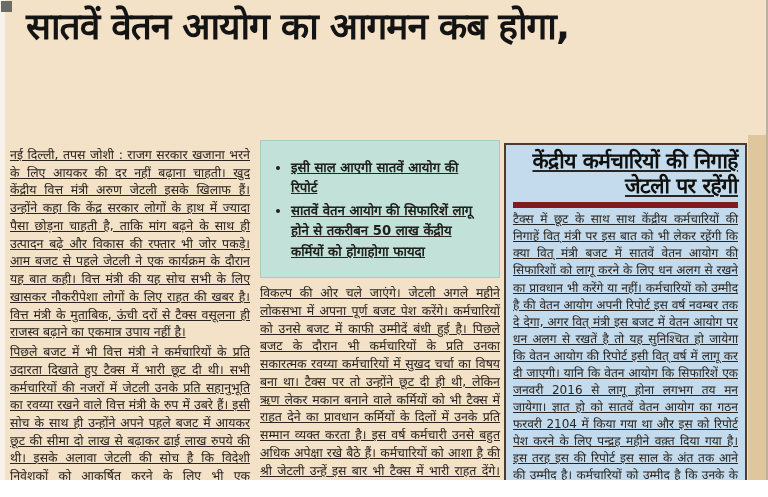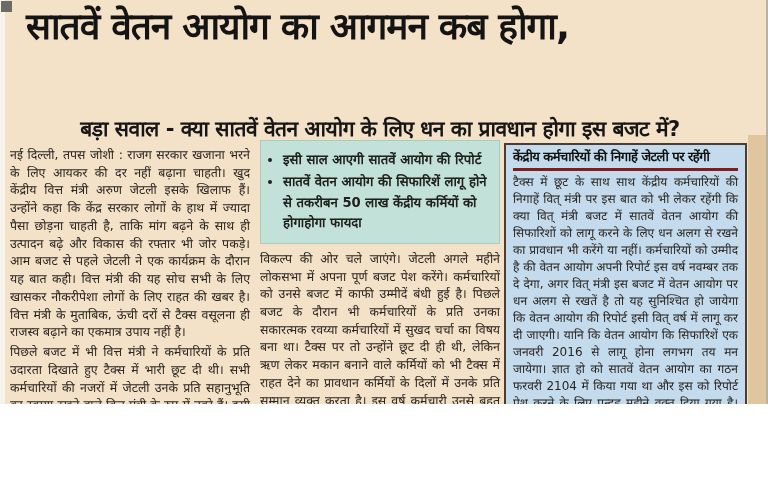--- a/index.html
+++ b/index.html
@@ -2,21 +2,21 @@
 <html><head>
 <meta charset="utf-8">
 <style>
   html,body{margin:0;padding:0;}
   body{
     width:768px;height:497px;overflow:hidden;
     font-family:"DejaVu Sans","Liberation Sans",sans-serif;
     background:#ffffff;
   }
   .page{
-    position:relative;width:768px;height:404px;
+    position:relative;width:768px;height:480px;
     background:#f4e2c8;overflow:hidden;
   }
   
   .edge-left{position:absolute;left:0;top:0;width:5px;height:497px;background:#f7f3ea;}
   .edge-bottom{position:absolute;left:0;top:491px;width:768px;height:6px;background:#e9e3d6;}
   .edge-right-line{position:absolute;right:0;top:0;width:2px;height:497px;background:#b9b2a4;}
   .corner-artifact{position:absolute;left:1px;top:1px;width:11px;height:11px;background:#6b6b66;}
   .edge-right-strip{position:absolute;left:748px;top:135px;width:18px;height:355px;background:#dfc69c;}
 
   .headline{
@@ -27,63 +27,62 @@
   .toplinks{
     position:absolute;left:122px;top:98px;width:560px;
     color:#c32222;font-weight:bold;font-size:11px;white-space:nowrap;
   }
   .toplinks .brand{font-size:16px;letter-spacing:0.5px;}
   .subheadline{
     position:absolute;left:0;top:114px;width:760px;text-align:center;
     color:#161616;font-weight:bold;font-size:21px;letter-spacing:-0.5px;
   }
 
-  .col{position:absolute;color:#2a2520;font-size:12.4px;line-height:1.43;text-align:justify;}
+  .col{position:absolute;color:#2a2520;font-size:12.4px;line-height:1.43;text-align:justify;text-decoration:underline;}
   .col p{margin:0 0 2px 0;}
   .col-left{left:10px;top:146px;width:240px;height:344px;}
   .col-mid{left:260px;top:140px;width:240px;height:357px;}
   .col-right{left:504px;top:143px;width:243px;}
 
   .highlight-box{
     background:#c2e1d9;border:1px solid #a8ccc2;
     padding:9px 10px 7px 8px;margin-bottom:6px;
   }
-  .highlight-box ul{margin:0;padding:0 0 0 14px;}
+  .highlight-box ul{margin:8px;padding:0 0 0 14px;}
   .highlight-box li{
     font-weight:bold;font-size:13.2px;line-height:1.55;color:#20201c;
     text-align:left;margin-bottom:2px;
   }
 
   .right-box{
     background:#c3dbec;border:2px solid #4c3c32;
     padding:4px 7px 6px 7px;
   }
   .right-box h2{
-    margin:0 0 3px 0;font-size:13px;line-height:1.2;color:#10100e;
-    border-bottom:3px solid #7f1d1d;padding-bottom:3px;
-    text-align:left;letter-spacing:-0.5px;
+    margin:0 0 3px 0;font-size:21px;line-height:1.2;color:#10100e;
+    border-bottom:6px solid #7f1d1d;padding-bottom:3px;
+    text-align:right;letter-spacing:-0.5px;
   }
   .right-box .body{font-size:12px;line-height:1.42;}
 </style>
 </head>
 <body>
 
 <div class="page">
 
   <div class="edge-left"></div>
   <div class="edge-right-strip"></div>
   <div class="edge-right-line"></div>
   <div class="corner-artifact"></div>
 
   <div class="headline">
     <div>सातवें वेतन आयोग का आगमन कब होगा,</div>
   </div>
 
 
-  <div class="subheadline">बड़ा सवाल - क्या सातवें वेतन आयोग के लिए धन का प्रावधान होगा इस बजट में?</div>
 
   <div class="col col-left">
     <p>नई दिल्ली, तपस जोशी : राजग सरकार खजाना भरने के लिए आयकर की दर नहीं बढ़ाना चाहती। खुद केंद्रीय वित्त मंत्री अरुण जेटली इसके खिलाफ हैं। उन्होंने कहा कि केंद्र सरकार लोगों के हाथ में ज्यादा पैसा छोड़ना चाहती है, ताकि मांग बढ़ने के साथ ही उत्पादन बढ़े और विकास की रफ्तार भी जोर पकड़े। आम बजट से पहले जेटली ने एक कार्यक्रम के दौरान यह बात कही। वित्त मंत्री की यह सोच सभी के लिए खासकर नौकरीपेशा लोगों के लिए राहत की खबर है। वित्त मंत्री के मुताबिक, ऊंची दरों से टैक्स वसूलना ही राजस्व बढ़ाने का एकमात्र उपाय नहीं है।</p>
     <p>पिछले बजट में भी वित्त मंत्री ने कर्मचारियों के प्रति उदारता दिखाते हुए टैक्स में भारी छूट दी थी। सभी कर्मचारियों की नजरों में जेटली उनके प्रति सहानुभूति का रवय्या रखने वाले वित्त मंत्री के रुप में उबरे हैं।  इसी सोच के साथ ही उन्होंने अपने पहले बजट में आयकर छूट की सीमा दो लाख से बढ़ाकर ढाई लाख रुपये की थी। इसके अलावा जेटली की सोच है कि विदेशी निवेशकों को आकर्षित करने के लिए भी एक प्रतिस्पर्धी, दोस्ताना और स्थायी कर व्यवस्था जरूरी है। अगर भारत ऐसा नहीं करता तो ये निवेशक किसी अन्य</p>
   </div>
 
   <div class="col col-mid">
     <div class="highlight-box">
       <ul>
         <li>इसी साल आएगी सातवें आयोग की रिपोर्ट</li>

